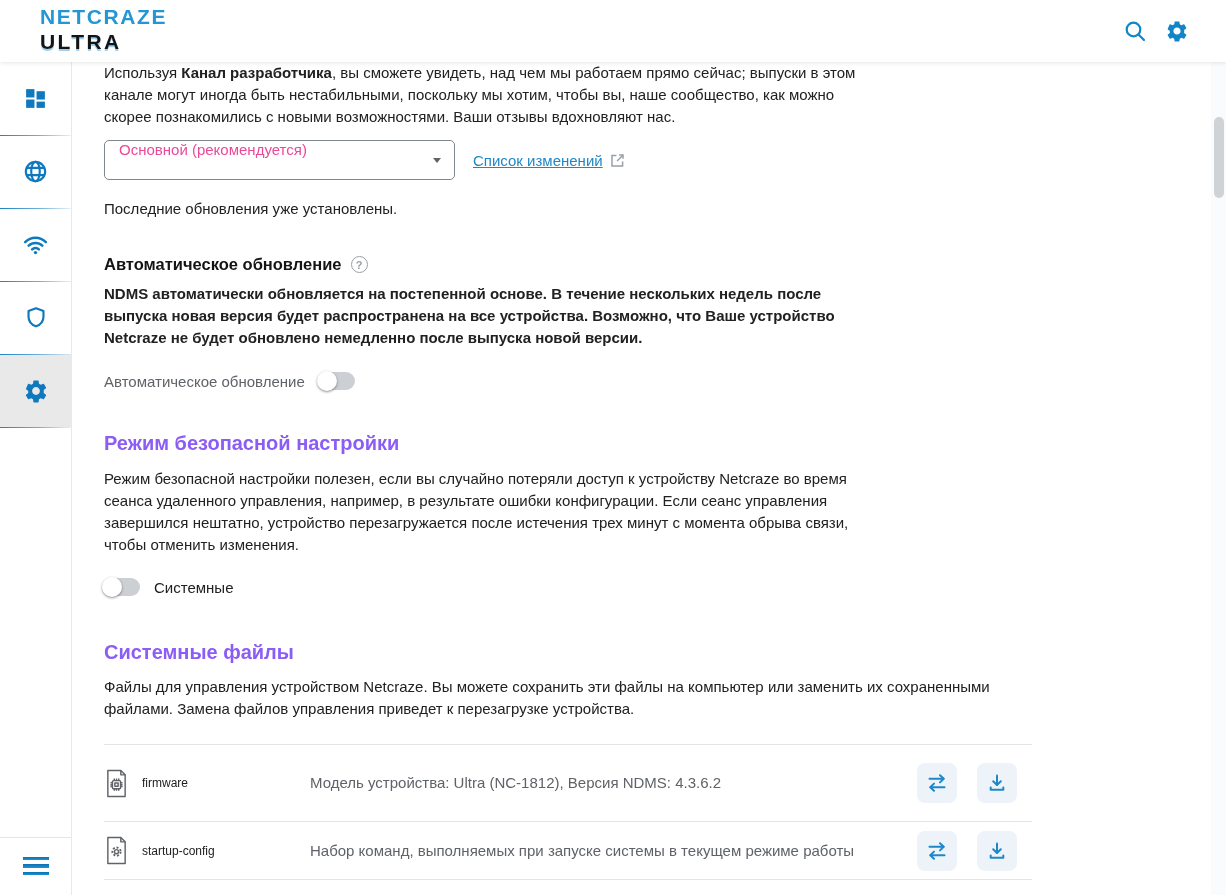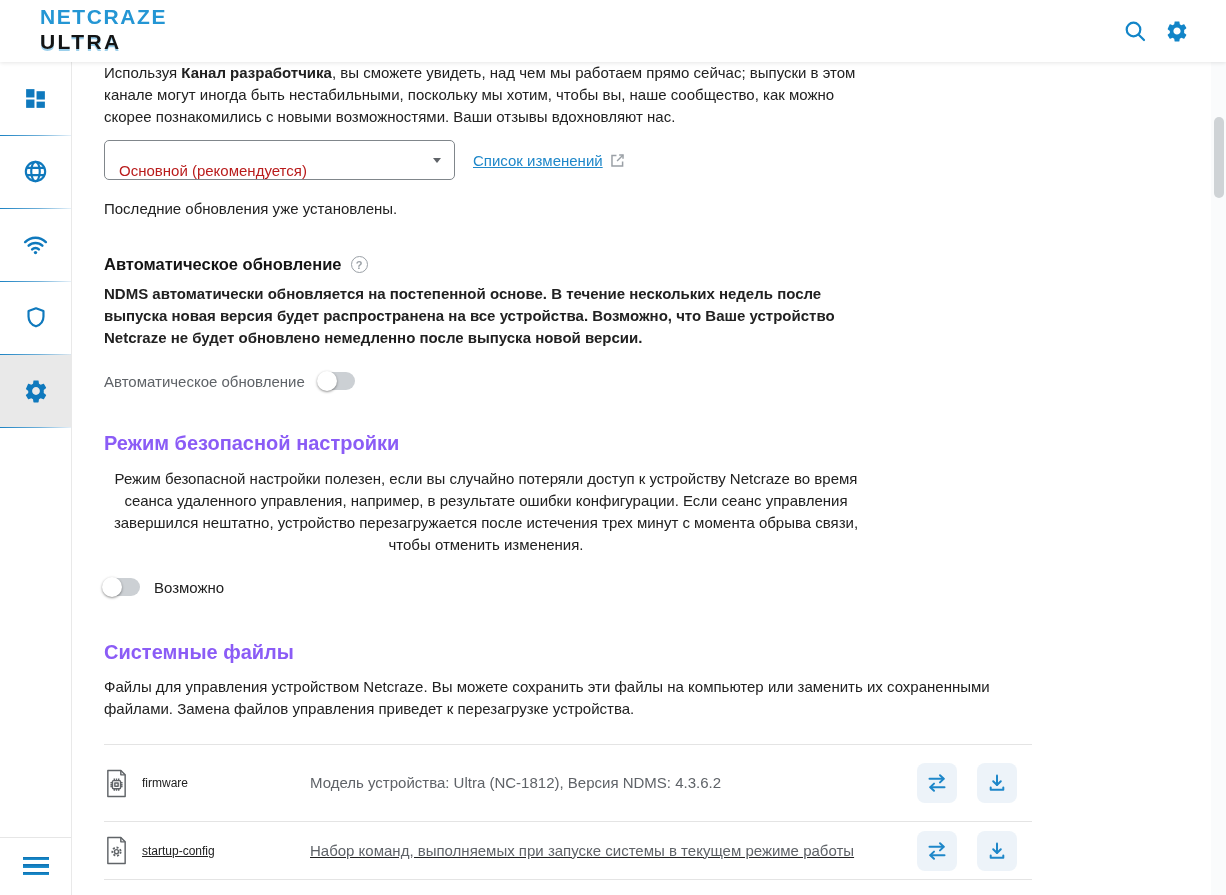--- a/index.html
+++ b/index.html
@@ -34,21 +34,21 @@
 
   
   .main { position:absolute; left:72px; top:62px; width:1154px; height:833px;
     background:#fff; overflow:hidden; padding-left:32px; }
   .narrow { max-width:764px; }
   .wide   { max-width:928px; }
   p.body-text { font-size:15px; line-height:22px; color:#212121; }
 
   .select-row { margin-top:12px; display:flex; align-items:center; }
   .select-box { position:relative; width:351px; height:40px; border:1px solid #80868b; border-radius:5px;
-    background:#fff; display:flex; align-items:flex-end; padding:0 30px 0 14px; font-size:15px; color:#b91c1c; cursor:pointer; }
+    background:#fff; display:flex; align-items:flex-start; padding:0 30px 0 14px; font-size:15px; color:#ec4899; cursor:pointer; }
   .select-caret { position:absolute; right:13px; top:17px; width:0; height:0;
     border-left:4.5px solid transparent; border-right:4.5px solid transparent; border-top:5.5px solid #5f6368; }
   .changelog { margin-left:18px; display:flex; align-items:center; gap:6px; }
   .changelog a { font-size:15px; color:#1e87c9; text-decoration:underline; cursor:pointer; }
 
   .status-line { margin-top:20px; font-size:15px; color:#212121; }
 
   .h-small-row { margin-top:38px; display:flex; align-items:center; gap:9px; }
   .h-small { font-size:16.5px; font-weight:700; color:#141414; }
   .qmark { width:17px; height:17px; border:1.5px solid #9aa0a6; border-radius:50%;
@@ -62,21 +62,21 @@
   .toggle .knob { position:absolute; left:-2px; top:-1px; width:20px; height:20px; border-radius:50%;
     background:#fff; box-shadow:0 1px 2.5px rgba(0,0,0,.45); }
   .toggle-label-muted { font-size:15px; color:#5f6368; }
   .toggle-label-dark  { font-size:15px; color:#212121; }
 
   
   .files-table { margin-top:24px; width:928px; border-top:1px solid #e4e4e4; }
   .file-row { display:grid; grid-template-columns:38px 168px 1fr 115px; align-items:center;
     border-bottom:1px solid #e4e4e4; }
   .file-row.tall { min-height:77px; }
-  .file-row.short { min-height:58px;text-decoration:underline; }
+  .file-row.short { min-height:58px; }
   .file-icon { display:flex; align-items:center; }
   .file-name { font-size:12px; color:#212121; }
   .file-desc { font-size:15px; line-height:22px; color:#5f6368; padding:10px 16px 10px 0; }
   .file-actions { display:flex; gap:20px; justify-content:flex-end; padding-right:15px; }
   .action-btn { width:40px; height:40px; border-radius:8px; background:#edf3f9; border:none;
     display:flex; align-items:center; justify-content:center; cursor:pointer; }
 
   
   .scrollbar-track { position:absolute; right:0; top:62px; width:15px; height:833px; background:#fafbfc; z-index:25; }
   .scrollbar-thumb { position:absolute; left:2.5px; top:55px; width:10px; height:81px; border-radius:5px;
@@ -191,27 +191,27 @@
 
   <div class="toggle-row" style="margin-top:23px;">
     <span class="toggle-label-muted">Автоматическое обновление</span>
     <span class="toggle">
         <span class="knob"></span>
       </span>
   </div>
 
   <div class="h-large" style="margin-top:42px;">Режим безопасной настройки</div>
 
-  <p class="body-text narrow" style="margin-top:13px;text-align:center;">Режим безопасной настройки полезен, если вы случайно потеряли доступ к устройству Netcraze во время сеанса удаленного управления, например, в результате ошибки конфигурации. Если сеанс управления завершился нештатно, устройство перезагружается после истечения трех минут с момента обрыва связи, чтобы отменить изменения.</p>
+  <p class="body-text narrow" style="margin-top:13px;">Режим безопасной настройки полезен, если вы случайно потеряли доступ к устройству Netcraze во время сеанса удаленного управления, например, в результате ошибки конфигурации. Если сеанс управления завершился нештатно, устройство перезагружается после истечения трех минут с момента обрыва связи, чтобы отменить изменения.</p>
 
   <div class="toggle-row" style="margin-top:22px;">
     <span class="toggle">
         <span class="knob"></span>
       </span>
-    <span class="toggle-label-dark">Возможно</span>
+    <span class="toggle-label-dark">Системные</span>
   </div>
 
   <div class="h-large" style="margin-top:45px;">Системные файлы</div>
 
   <p class="body-text wide" style="margin-top:12px;">Файлы для управления устройством Netcraze. Вы можете сохранить эти файлы на компьютер или заменить их сохраненными файлами. Замена файлов управления приведет к перезагрузке устройства.</p>
 
   <div class="files-table">
 
     <div class="file-row tall">
       <span class="file-icon">

